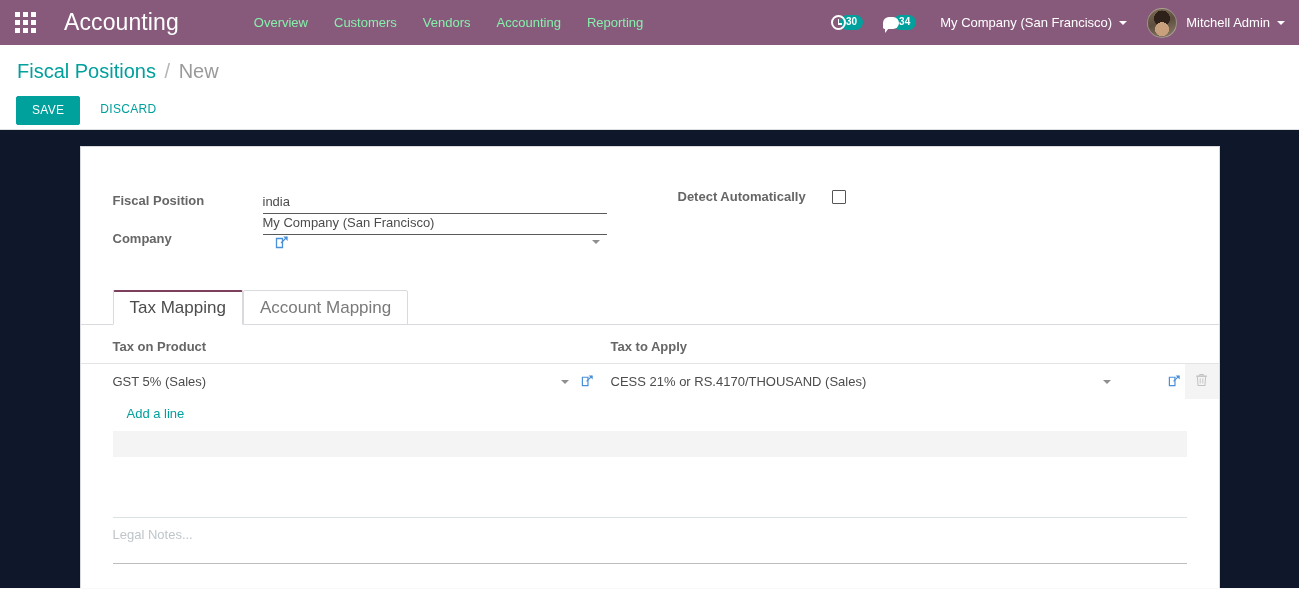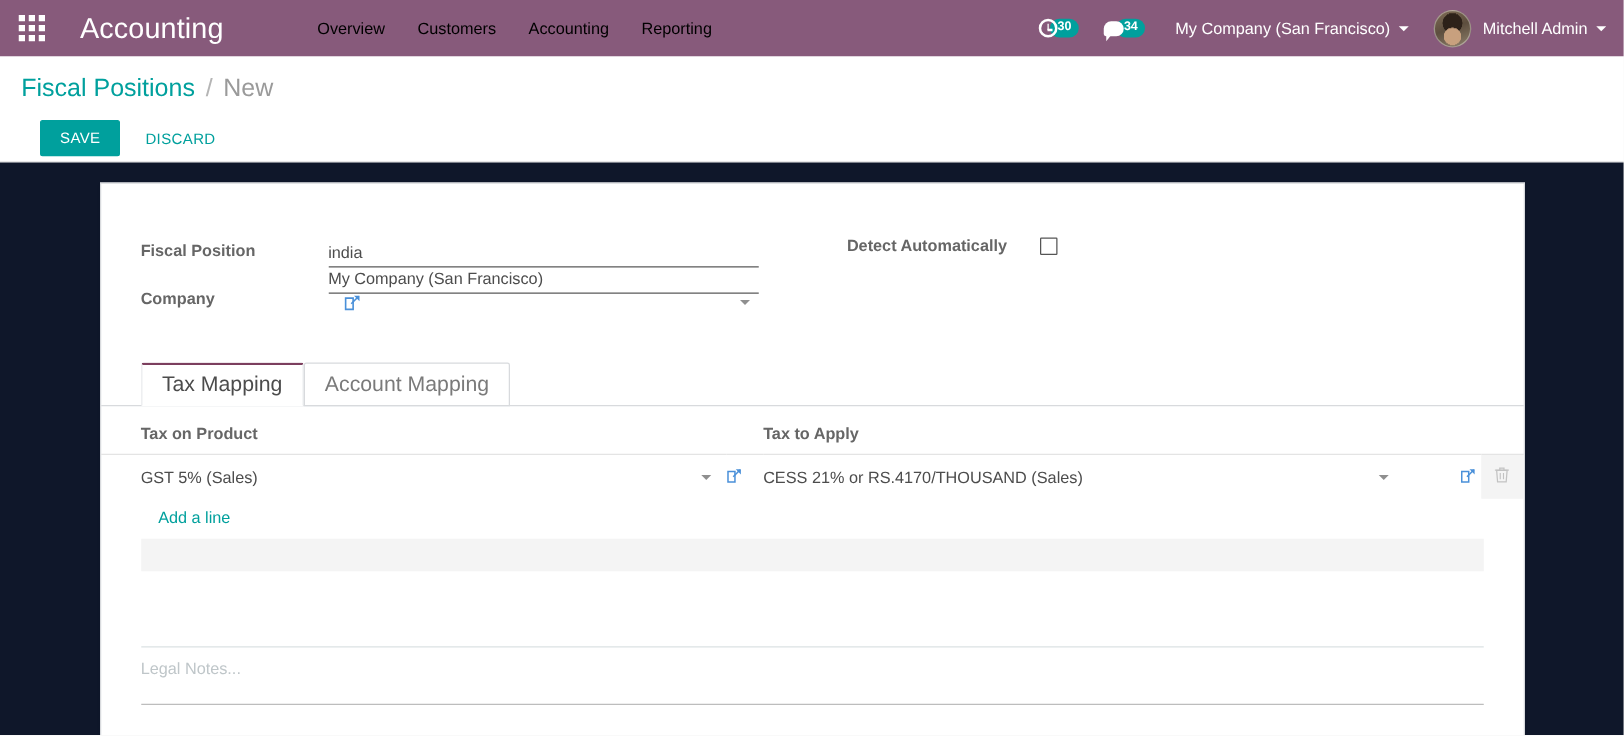--- a/index.html
+++ b/index.html
@@ -43,21 +43,21 @@
     font-weight: 400;
     letter-spacing: .1px;
     padding: 0 8px 0 14px;
     color: #ffffff;
     line-height: 45px;
   }
 
   .main-menu { display: flex; align-items: center; margin-left: 54px; }
   .main-menu .menu-item {
     font-size: 13px;
-    color: #000000;
+    color: #86efac;
     padding: 0 13px;
     line-height: 45px;
     cursor: pointer;
   }
 
   .nav-right {
     position: absolute;
     right: 0; top: 0;
     height: 45px;
     display: flex;
@@ -159,21 +159,21 @@
   .breadcrumb {
     padding-left: 17px;
     font-size: 20px;
     line-height: 24px;
     white-space: nowrap;
   }
   .breadcrumb .crumb-link { color: #00a09d; cursor: pointer; }
   .breadcrumb .crumb-sep { color: #b5b5b5; padding: 0 3px; }
   .breadcrumb .crumb-active { color: #9a9a9a; }
 
-  .btn-row { padding: 13px 0 0 16px; display: flex; align-items: flex-end; margin-left: 16px; }
+  .btn-row { padding: 13px 0 0 16px; display: flex; align-items: flex-start; }
   .btn-save {
     background: #00a09d;
     border: 1px solid #00a09d;
     color: #ffffff;
     font-size: 12px;
     font-weight: 400;
     letter-spacing: .3px;
     padding: 6px 15px 7px;
     border-radius: 2px;
     cursor: pointer;
@@ -391,20 +391,21 @@
         <i></i>
         <i></i>
     </span>
   </div>
 
   <div class="brand">Accounting</div>
 
   <div class="main-menu">
     <div class="menu-item">Overview</div>
     <div class="menu-item">Customers</div>
+    <div class="menu-item">Vendors</div>
     <div class="menu-item">Accounting</div>
     <div class="menu-item">Reporting</div>
   </div>
 
   <div class="nav-right">
 
     <div class="sys-icon-wrap">
       <span class="icon-clock"></span>
       <span class="badge">30</span>
     </div>

